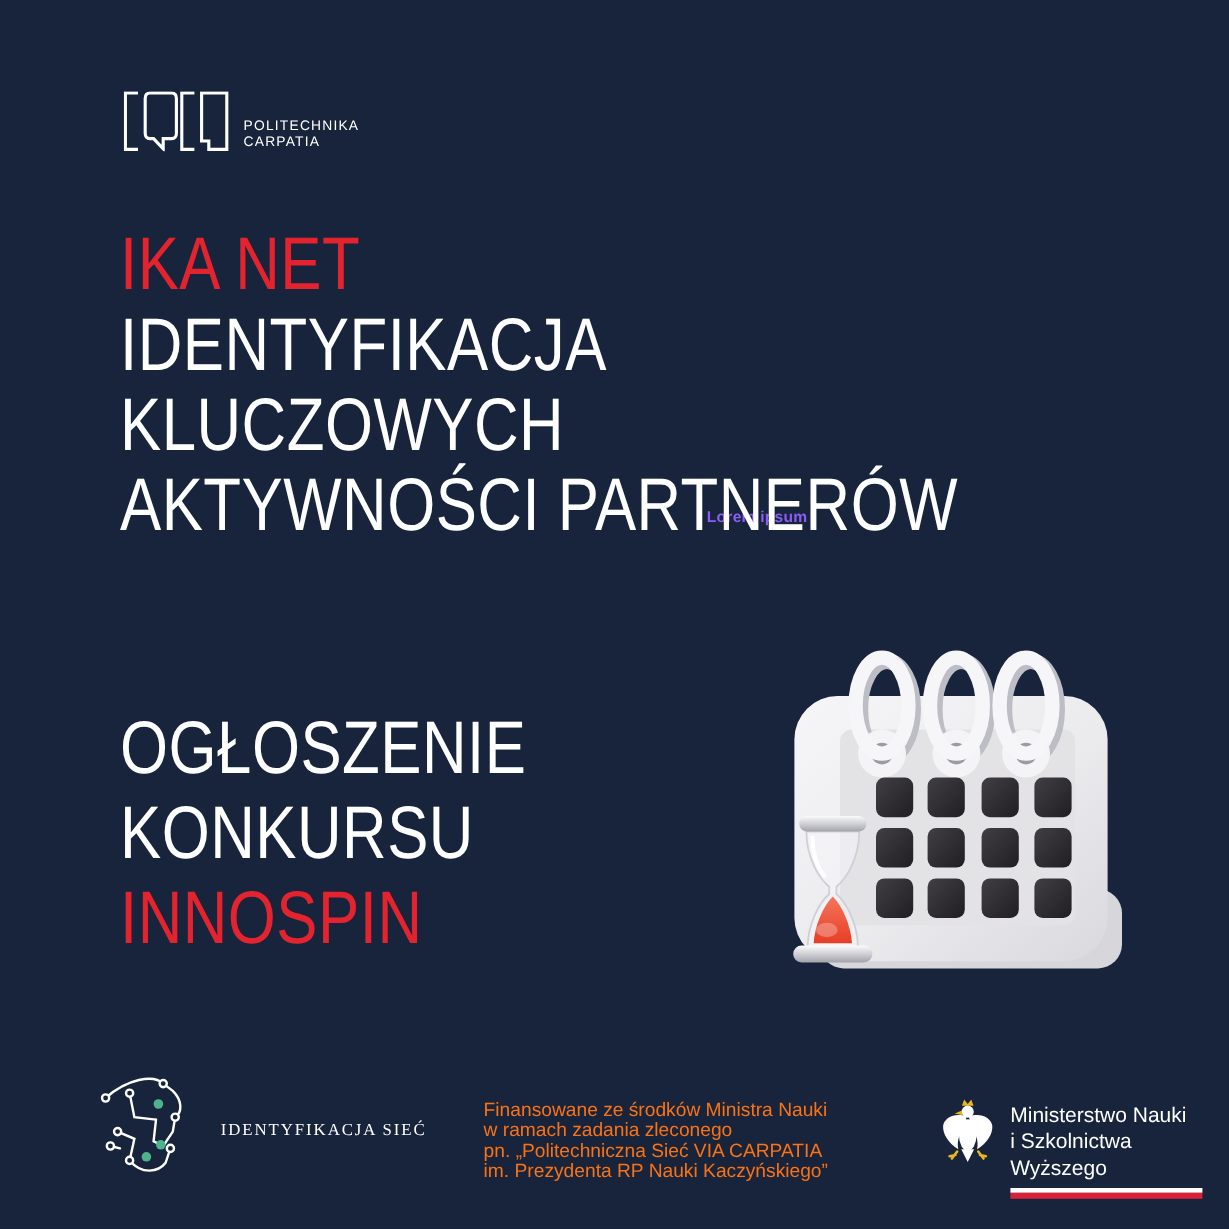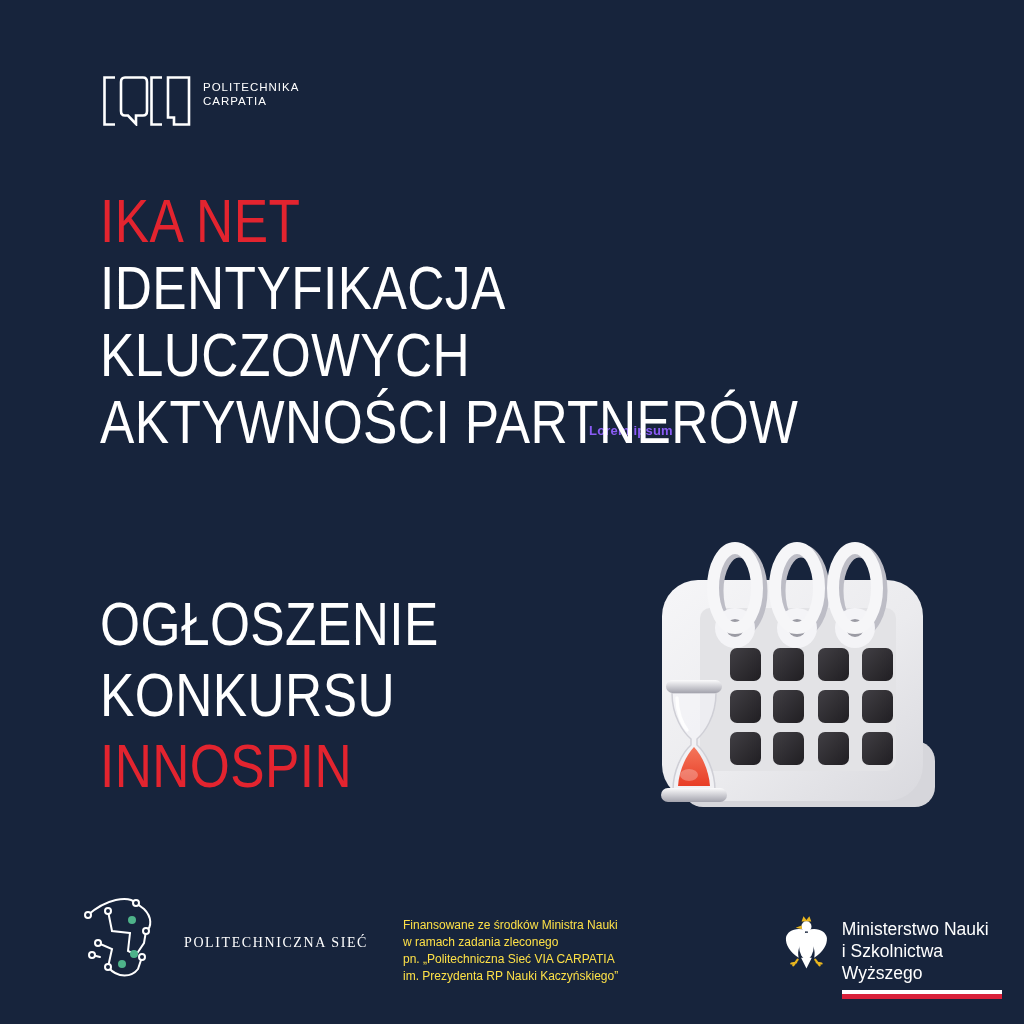--- a/index.html
+++ b/index.html
@@ -10,21 +10,21 @@
     position: relative;
     width: 1024px;
     height: 1024px;
     background: #17243c;
     overflow: hidden;
     font-family: "Liberation Sans", sans-serif;
     color: #ffffff;
   }
 
   
-  .pl-brand { position: absolute; left: 103px; top: 76px; display: flex; align-items: flex-start; }
+  .pl-brand { position: absolute; left: 103px; top: 76px; display: flex; align-items: flex-end; }
   .pl-logo-svg { width: 88px; height: 50px; display: block; }
   .pl-brand-text {
     margin-left: 12px; margin-top: 4px;
     font-size: 11.5px; line-height: 14px; letter-spacing: 1px; font-weight: 400;
   }
 
   
   .headline {
     position: absolute; left: 100px; top: 187px;
     font-size: 62px; line-height: 67px; font-weight: 400; letter-spacing: 0.5px;
@@ -49,21 +49,21 @@
 
   
   .vc-group { position: absolute; left: 78px; top: 892px; display: flex; align-items: center; }
   .vc-map-svg { width: 100px; height: 102px; display: block; }
   .vc-text { margin-left: 6px; font-family: "Liberation Serif", serif; }
   .vc-subtitle { font-size: 14px; letter-spacing: 1.6px; font-weight: 400; }
   .vc-title { font-size: 26px; letter-spacing: 1.5px; font-weight: 700; margin-top: 4px; }
 
   .funding {
     position: absolute; left: 403px; top: 917px;
-    font-size: 12px; line-height: 17px; font-weight: 400; color: #fde047;
+    font-size: 16px; line-height: 17px; font-weight: 400; color: #f97316;
   }
 
   .gov-group { position: absolute; display: flex; align-items: flex-start; }
   .gov-minister { left: 652px; top: 913px; }
   .gov-ministry { left: 783px; top: 913px; }
   .eagle-svg { width: 48px; height: 60px; display: block; }
   .gov-text { margin-left: 12px; margin-top: 5px; font-size: 17.5px; line-height: 22px; font-weight: 400; }
   .flag { margin-top: 6px; }
   .flag .flag-white { height: 4px; background: #ffffff; }
   .flag .flag-red { height: 5px; background: #d9213a; }
@@ -202,21 +202,21 @@
         <circle cx="64" cy="64" r="3"></circle>
           <circle cx="30" cy="74" r="3"></circle>
       </g>
       <g fill="#4eb38a">
         <circle cx="54" cy="27" r="4"></circle>
           <circle cx="56" cy="61" r="4"></circle>
           <circle cx="44" cy="71" r="4"></circle>
       </g>
     </svg>
     <div class="vc-text">
-      <div class="vc-subtitle">POLITECHNICZNA SIEĆ</div>
+      <div class="vc-subtitle">IDENTYFIKACJA SIEĆ</div>
     </div>
   </div>
 
   <div class="funding">
     <div>Finansowane ze środków Ministra Nauki</div>
     <div>w ramach zadania zleconego</div>
     <div>pn. „Politechniczna Sieć VIA CARPATIA</div>
     <div>im. Prezydenta RP Nauki Kaczyńskiego”</div>
   </div>
 

